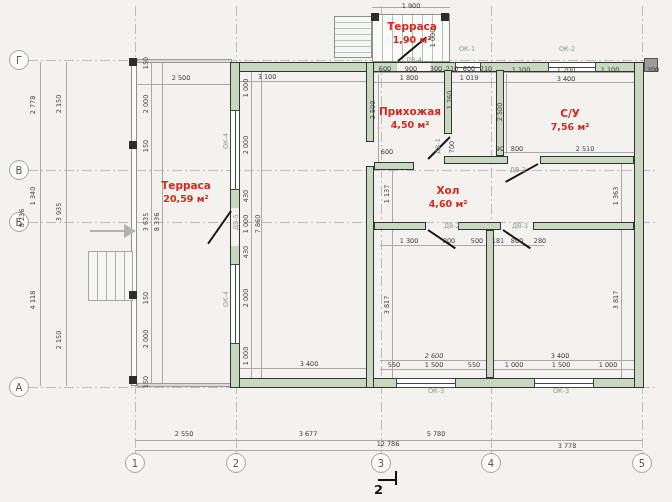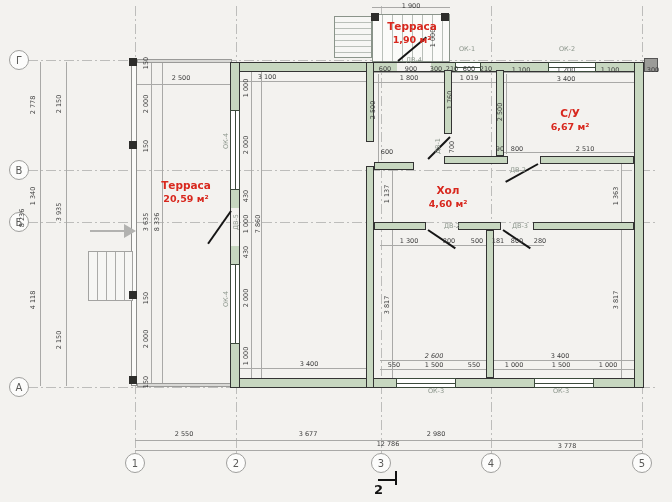--- a/index.html
+++ b/index.html
@@ -212,42 +212,46 @@
     <div class="dim" style="left: 434px; top: 356px; font-style: italic;">2 600</div>
     <div class="dim" style="left: 394px; top: 365px;">550</div>
     <div class="dim" style="left: 434px; top: 365px;">1 500</div>
     <div class="dim" style="left: 474px; top: 365px;">550</div>
     <div class="dim" style="left: 560px; top: 356px;">3 400</div>
     <div class="dim" style="left: 514px; top: 365px;">1 000</div>
     <div class="dim" style="left: 561px; top: 365px;">1 500</div>
     <div class="dim" style="left: 608px; top: 365px;">1 000</div>
     <div class="dim" style="left: 184px; top: 434px;">2 550</div>
     <div class="dim" style="left: 308px; top: 434px;">3 677</div>
-    <div class="dim" style="left: 436px; top: 434px;">2 980</div>
+    <div class="dim" style="left: 436px; top: 434px;">5 780</div>
     <div class="dim" style="left: 567px; top: 446px;">3 778</div>
     <div class="dim" style="left: 388px; top: 444px;">12 786</div>
     <div class="oplbl" style="left: 467px; top: 49px;">ОК-1</div>
     <div class="oplbl" style="left: 567px; top: 49px;">ОК-2</div>
     <div class="oplbl" style="left: 436px; top: 391px;">ОК-3</div>
     <div class="oplbl" style="left: 561px; top: 391px;">ОК-3</div>
     <div class="oplbl v" style="left: 226px; top: 141px;">ОК-4</div>
     <div class="oplbl v" style="left: 226px; top: 299px;">ОК-4</div>
     <div class="oplbl" style="left: 414px; top: 60px;">ДВ-4</div>
     <div class="oplbl v" style="left: 236px; top: 222px;">ДВ-5</div>
     <div class="oplbl v" style="left: 438px; top: 146px;">ДВ-1</div>
     <div class="oplbl" style="left: 518px; top: 170px;">ДВ-2</div>
     <div class="oplbl" style="left: 452px; top: 226px;">ДВ-2</div>
     <div class="oplbl" style="left: 520px; top: 226px;">ДВ-3</div>
     <div class="room" style="left: 412px; top: 33px;">
       <span class="rname">Терраса</span>
       <span class="rarea">1,90 м²</span>
     </div>
+    <div class="room" style="left: 410px; top: 118px;">
+      <span class="rname">Прихожая</span>
+      <span class="rarea">4,50 м²</span>
+    </div>
     <div class="room" style="left: 570px; top: 120px;">
       <span class="rname">С/У</span>
-      <span class="rarea">6,67 м²</span>
+      <span class="rarea">7,56 м²</span>
     </div>
     <div class="room" style="left: 186px; top: 192px;">
       <span class="rname">Терраса</span>
       <span class="rarea">20,59 м²</span>
     </div>
     <div class="room" style="left: 448px; top: 197px;">
       <span class="rname">Хол</span>
       <span class="rarea">4,60 м²</span>
     </div>
   </div>

